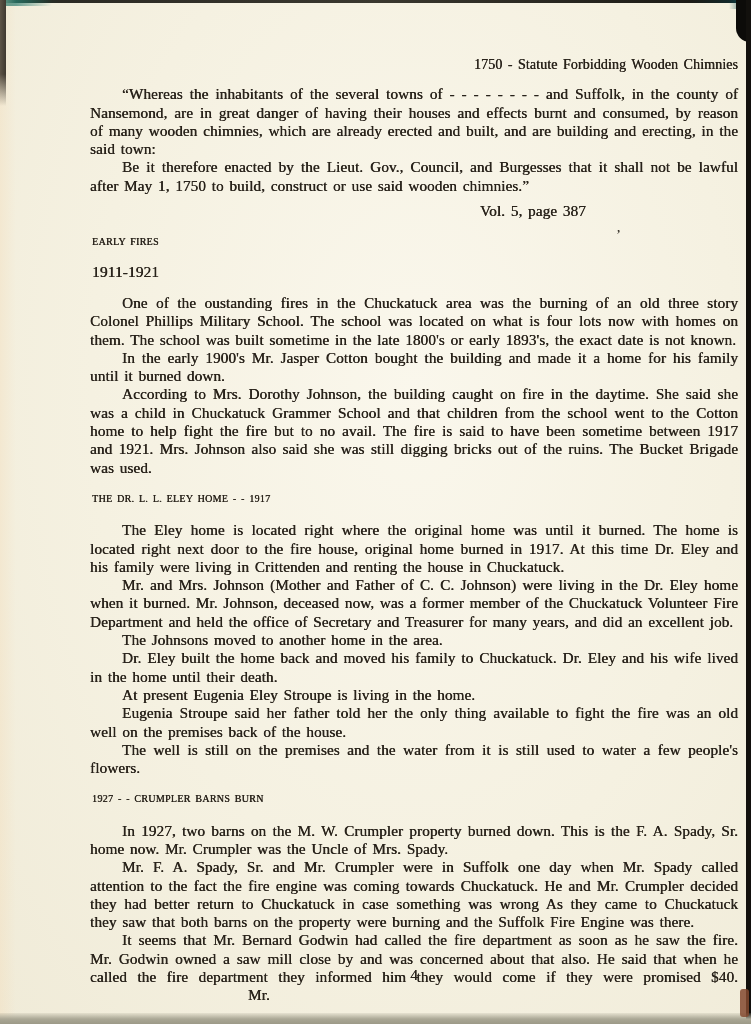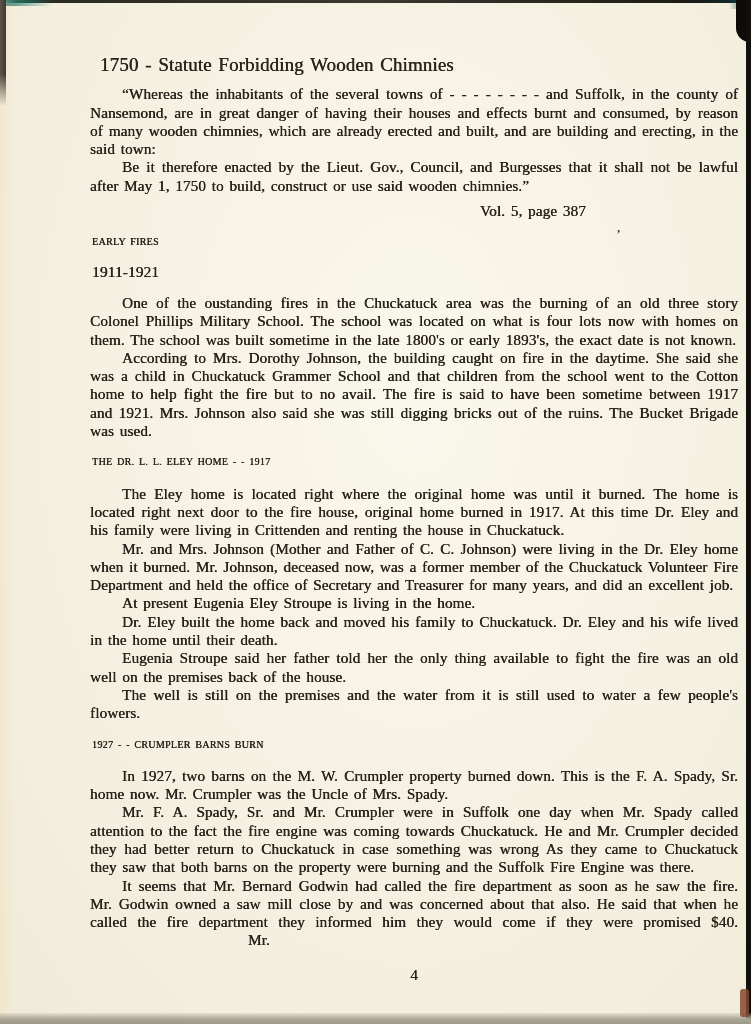--- a/index.html
+++ b/index.html
@@ -27,21 +27,21 @@
     background:linear-gradient(to bottom, rgba(156,152,132,0.15), #aaa795 55%, #9c9987); }
   .bottom-smudge { position:absolute; right:2px; bottom:7px; width:9px; height:28px;
     background:#84492f; opacity:0.85; border-radius:3px; }
   
   .content {
     position:absolute; left:90px; top:56px; width:648px;
     font-size:15.2px; line-height:18.3px;
     text-shadow:0.35px 0 0 currentColor; 
     letter-spacing:0.1px; word-spacing:1.8px;
   }
-  .title { margin:0 0 11px 10px; font-weight:normal; font-size:19px; }
+  .title { margin:0 0 11px 10px; font-weight:normal; font-size:14px;text-align:right; }
   .para { margin:0; text-align:justify; text-indent:32px; }
   .attribution { margin:7px 0 0 336px; }
   .attr-line2 { text-indent:54px; }
   .sec-heading { margin:13px 0 0 2px; font-weight:normal; font-size:10px; letter-spacing:0.3px; }
   .sec-subheading { margin:11px 0 0 2px; font-weight:normal; font-size:15.4px; }
   .first-para { margin-top:13px; }
   .wide-gap { display:inline-block; width:158px; }
   .stray-mark { position:absolute; left:616px; top:227px; font-size:15px; }
   .page-number { position:absolute; top:966px; left:90px; width:648px; text-align:center;
     font-size:15.2px; text-shadow:0.35px 0 0 currentColor; }
@@ -69,29 +69,31 @@
       <p class="para">Be it therefore enacted by the Lieut. Gov., Council, and Burgesses that it shall not be lawful after May 1, 1750 to build, construct or use said wooden chimnies.”</p>
     </div>
     <div class="attribution">
       <div class="attr-line2">Vol. 5, page 387</div>
     </div>
 
     <div>
       <h3 class="sec-heading">EARLY FIRES</h3>
       <h3 class="sec-subheading">1911-1921</h3>
       <p class="para first-para">One of the oustanding fires in the Chuckatuck area was the burning of an old three story  Colonel Phillips Military School.  The school was located on what is four lots now with homes on them.  The school was built sometime in the late 1800's or early 1893's, the exact date is not known.</p>
+      <p class="para">In the early 1900's Mr. Jasper Cotton bought the building and made it a home for his family until it burned down.</p>
       <p class="para">According to Mrs. Dorothy Johnson, the building caught on fire in the daytime.  She said she was a child in Chuckatuck Grammer School and that children from the school went to the Cotton home to help fight the fire but to no avail.  The fire is said to have been sometime between 1917 and 1921.  Mrs. Johnson also said she was still digging bricks out of the ruins.  The Bucket Brigade was used.</p>
     </div>
 
     <div>
       <h3 class="sec-heading">THE DR. L. L. ELEY HOME - - 1917</h3>
       <p class="para first-para">The Eley home is located right where the original home was  until it burned.  The home is located right next door to the fire house, original home burned in 1917.  At this time Dr. Eley and his family were living in Crittenden and renting the house in Chuckatuck.</p>
       <p class="para">Mr. and Mrs. Johnson (Mother and Father of C. C. Johnson) were living in the Dr. Eley home when it burned.  Mr. Johnson, deceased now, was a former member of the Chuckatuck Volunteer Fire Department and held the office of Secretary and Treasurer for many years, and did an excellent job.</p>
+      <p class="para">The Johnsons moved to another home in the area.</p>
+      <p class="para">Dr. Eley built the home back and moved his family to Chuckatuck.  Dr. Eley and his wife lived in the home until their death.</p>
       <p class="para">At present Eugenia Eley Stroupe is living in the home.</p>
-      <p class="para">Dr. Eley built the home back and moved his family to Chuckatuck.  Dr. Eley and his wife lived in the home until their death.</p>
       <p class="para">Eugenia Stroupe said her father told her the only thing available to fight the fire was an old well on the premises back of the house.</p>
       <p class="para">The well is still on the premises and the water from it is still used to water a few people's flowers.</p>
     </div>
 
     <div>
       <h3 class="sec-heading">1927 - - CRUMPLER BARNS BURN</h3>
       <p class="para first-para">In 1927, two barns on the  M. W. Crumpler property burned down.  This is the F. A. Spady, Sr. home now.  Mr. Crumpler was the Uncle of Mrs. Spady.</p>
       <p class="para">Mr. F. A. Spady, Sr. and Mr. Crumpler were in Suffolk one day when Mr. Spady called attention to the fact the fire engine was coming towards Chuckatuck.   He and Mr. Crumpler decided they had better return to Chuckatuck in case something was wrong   As they came to Chuckatuck they saw that both barns on the property were burning and the Suffolk Fire Engine was there.</p>
       <p class="para"><span>It seems that Mr. Bernard Godwin had called the fire department as soon as he saw the fire.  Mr. Godwin owned a saw mill close by and was concerned about   that also.  He said that when he called the fire department they informed him they would come if they were promised $40.</span><span class="wide-gap"></span><span>Mr.</span></p>
     </div>

